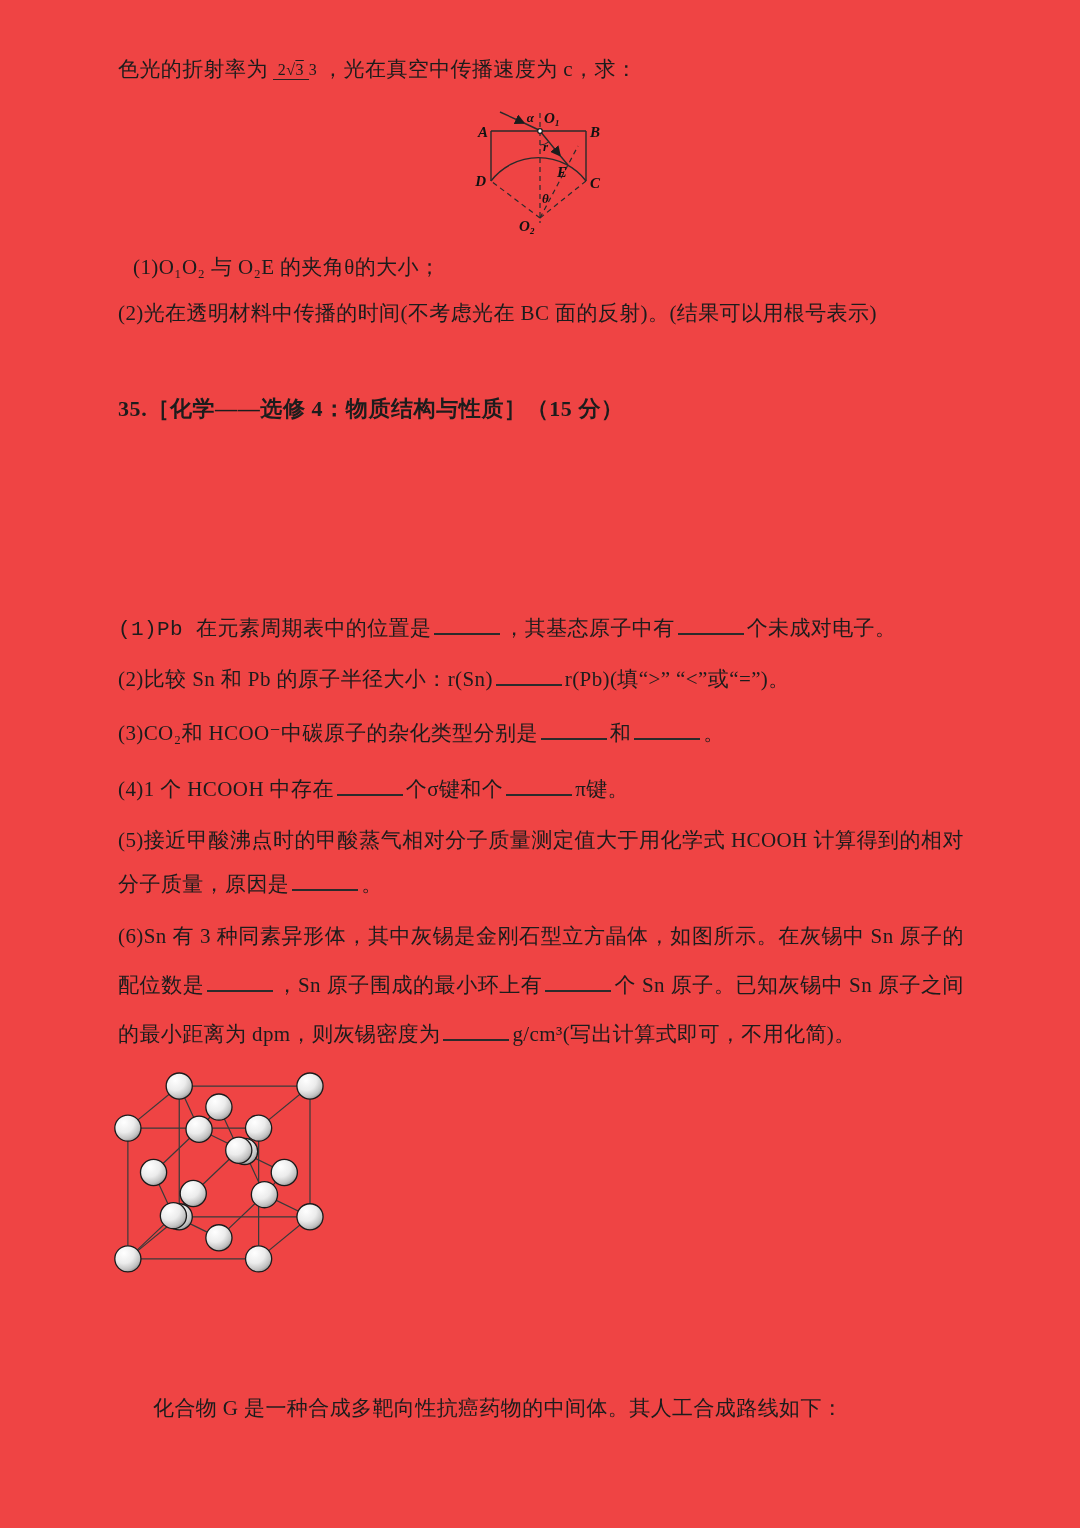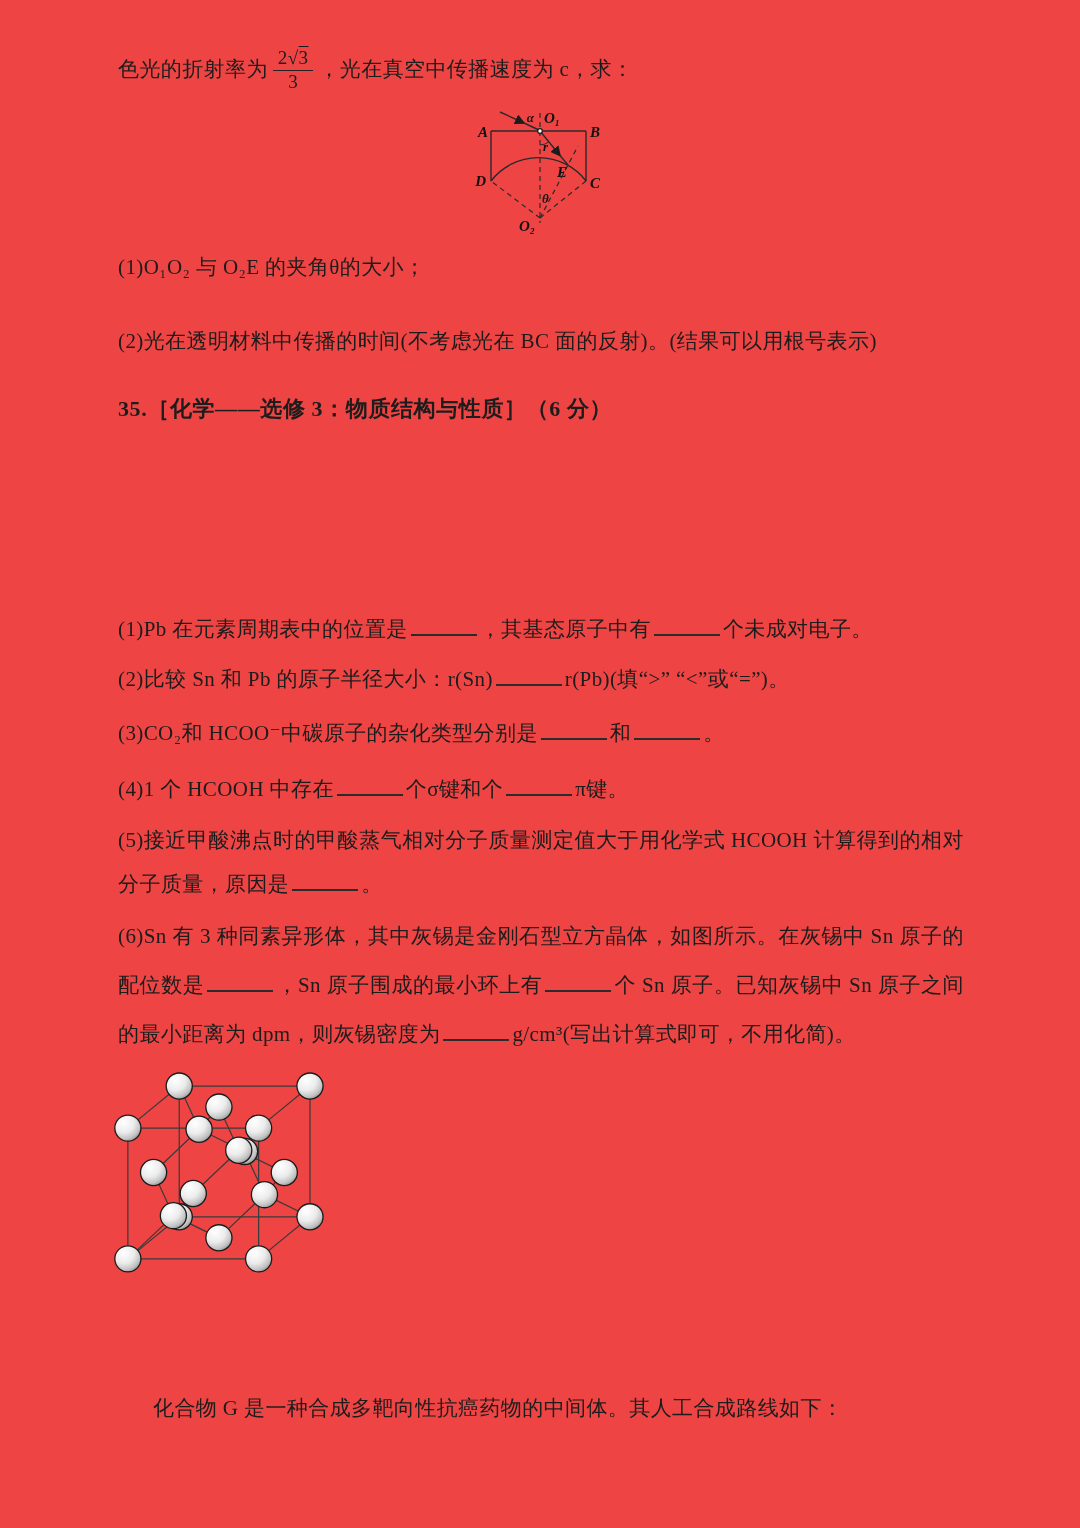--- a/index.html
+++ b/index.html
@@ -15,21 +15,21 @@
     overflow:hidden;
     margin:0 auto;
   }
   .abs{position:absolute;}
   .body-text{font-size:21px;letter-spacing:0.4px;line-height:1.5;}
   .nowrap{white-space:nowrap;}
   .para{width:846px;text-align:justify;}
   .section-title{font-size:22px;font-weight:bold;letter-spacing:0.6px;white-space:nowrap;}
   
   .intro-row{display:flex;align-items:center;height:72px;}
-  .frac{display:inline-flex;flex-direction:column;align-items:center;margin:0 5px;font-size:19px;line-height:1.2;}
+  .frac{display:inline-flex;flex-direction:row;align-items:center;margin:0 5px;font-size:16px;line-height:1.2;}
   .frac .num{border-bottom:1.8px solid #222;padding:0 5px 0 5px;}
   .frac .radicand{text-decoration:overline;}
   
   .blank{
     display:inline-block;width:66px;height:5px;
     border-bottom:2px solid #2b2b2b;margin:0 3px;
   }
   
   .fig-label{font-family:"Liberation Serif","DejaVu Serif",serif;font-style:italic;font-weight:bold;font-size:15px;fill:#111;}
   .fig-label-sm{font-family:"Liberation Serif","DejaVu Serif",serif;font-style:italic;font-weight:bold;font-size:13px;fill:#111;}
@@ -84,27 +84,27 @@
     <text class="fig-label" x="122" y="84" text-anchor="start">C</text>
     <text class="fig-label" x="18" y="82" text-anchor="end">D</text>
     <text class="fig-label" x="94" y="73" text-anchor="middle">E</text>
     <text class="fig-label" x="76" y="19" text-anchor="start">O₁</text>
     <text class="fig-label" x="67" y="127" text-anchor="end">O₂</text>
     <text class="fig-label-sm" x="66" y="18" text-anchor="end">α</text>
     <text class="fig-label-sm" x="75" y="47" text-anchor="start">r</text>
     <text class="fig-label-sm" x="74" y="99" text-anchor="start">θ</text>
   </svg>
 
-  <div class="abs body-text nowrap" style="left:118px;top:252px;">(1)O₁O₂ 与 O₂E 的夹角θ的大小；</div>
-  <div class="abs body-text nowrap" style="left:118px;top:298px;margin-top:28px;">(2)光在透明材料中传播的时间(不考虑光在 BC 面的反射)。(结果可以用根号表示)</div>
+  <div class="abs body-text nowrap" style="left:133px;top:252px;">(1)O₁O₂ 与 O₂E 的夹角θ的大小；</div>
+  <div class="abs body-text nowrap" style="left:118px;top:298px;">(2)光在透明材料中传播的时间(不考虑光在 BC 面的反射)。(结果可以用根号表示)</div>
 
-  <div class="abs section-title" style="left:118px;top:394px;">35.［化学——选修 3：物质结构与性质］（6 分）</div>
+  <div class="abs section-title" style="left:118px;top:394px;">35.［化学——选修 4：物质结构与性质］（15 分）</div>
 
 
-  <div class="abs body-text nowrap" style="left:118px;top:614px;"><span>(1)Pb 在元素周期表中的位置是</span><span class="blank"></span><span>，其基态原子中有</span><span class="blank"></span><span>个未成对电子。</span></div>
+  <div class="abs body-text nowrap" style="left:118px;top:614px;font-family:Liberation Mono, monospace;"><span>(1)Pb 在元素周期表中的位置是</span><span class="blank"></span><span>，其基态原子中有</span><span class="blank"></span><span>个未成对电子。</span></div>
   <div class="abs body-text nowrap" style="left:118px;top:664px;"><span>(2)比较 Sn 和 Pb 的原子半径大小：r(Sn)</span><span class="blank"></span><span>r(Pb)(填“&gt;”  “&lt;”或“=”)。</span></div>
   <div class="abs body-text nowrap" style="left:118px;top:718px;"><span>(3)CO₂和 HCOO⁻中碳原子的杂化类型分别是</span><span class="blank"></span><span>和</span><span class="blank"></span><span>。</span></div>
   <div class="abs body-text nowrap" style="left:118px;top:774px;"><span>(4)1 个 HCOOH 中存在</span><span class="blank"></span><span>个σ键和个</span><span class="blank"></span><span>π键。</span></div>
   <div class="abs body-text para" style="left:118px;top:818px;line-height:44px;"><span>(5)接近甲酸沸点时的甲酸蒸气相对分子质量测定值大于用化学式 HCOOH 计算得到的相对分子质量，原因是</span><span class="blank"></span><span>。</span></div>
   <div class="abs body-text para" style="left:118px;top:912px;line-height:49px;"><span>(6)Sn 有 3 种同素异形体，其中灰锡是金刚石型立方晶体，如图所示。在灰锡中 Sn 原子的配位数是</span><span class="blank"></span><span>，Sn 原子围成的最小环上有</span><span class="blank"></span><span>个 Sn 原子。已知灰锡中 Sn 原子之间的最小距离为 dpm，则灰锡密度为</span><span class="blank"></span><span>g/cm³(写出计算式即可，不用化简)。</span></div>
 
   <svg class="abs" style="left:112px;top:1068px;" width="212" height="208" viewBox="-10 -2 227 222">
     <defs>
       <radialGradient id="sph" cx="35%" cy="28%" r="78%">
         <stop offset="0%" stop-color="#ffffff"></stop>

